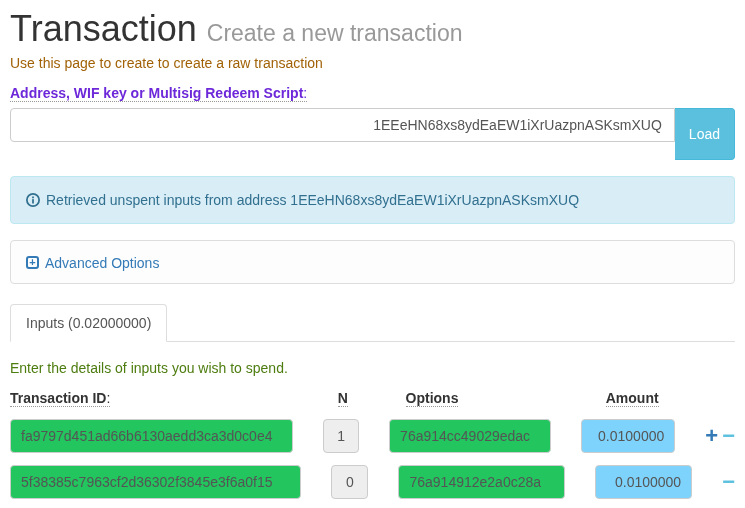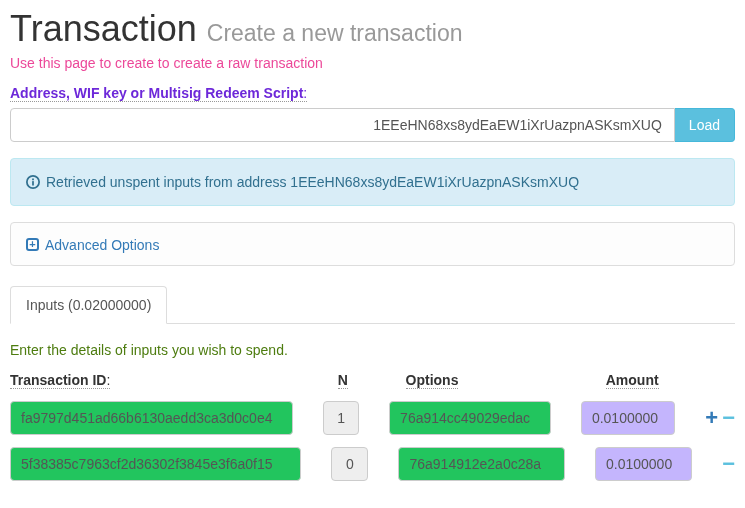--- a/index.html
+++ b/index.html
@@ -6,32 +6,32 @@
     body {
       font-family: "Helvetica Neue", Helvetica, Arial, sans-serif;
       font-size: 14px;
       color: #333;
       background: #fff;
       padding: 8px 10px;
       width: 745px;
     }
     h1 { font-size: 36px; font-weight: 500; color: #333; margin-bottom: 5px; }
     h1 small { font-size: 23px; font-weight: 400; color: #999; }
-    .lead { font-size: 14px; color: #ec4899; margin-bottom: 14px; }
+    .lead { font-size: 14px; color: #a16207; margin-bottom: 14px; }
     .label-line { font-weight: 700; color: #6d28d9; margin-bottom: 6px; border-bottom: 1px dotted #999; display: inline-block; }
     .label-line::after { content: ":"; font-weight: 400; }
     .input-group { display: flex; margin-bottom: 16px; }
     .form-control {
       flex: 1; height: 34px; padding: 6px 12px; font-size: 14px;
       color: #555; background: #fff; border: 1px solid #ccc;
       border-radius: 4px; line-height: 1.42857; text-align: right;
     }
     .input-group .form-control { border-top-right-radius: 0; border-bottom-right-radius: 0; }
     .btn-load {
-      height: 34px; padding: 6px 14px; font-size: 14px;
+      height: 52px; padding: 6px 14px; font-size: 14px;
       background: #5bc0de; color: #fff; border: 1px solid #46b8da;
       border-left: none; border-radius: 0 4px 4px 0; cursor: pointer;
     }
     .alert-info {
       background: #d9edf7; color: #31708f; border: 1px solid #bce8f1;
       border-radius: 4px; padding: 15px; margin-bottom: 16px;
       display: flex; align-items: center; gap: 6px;
     }
     .alert-info svg { width: 14px; height: 14px; fill: #31708f; flex-shrink: 0; }
     .panel-adv {
@@ -59,21 +59,21 @@
     .col-actions { flex: 1; display: flex; gap: 4px; align-items: center; }
     .header-row { font-weight: 700; }
     .header-row span { border-bottom: 1px dotted #999; display: inline-block; }
     .header-row .col-txid span::after { content: ":"; font-weight: 400; }
     input.cell {
       width: 100%; height: 34px; padding: 6px 10px; font-size: 14px;
       color: #555; background: #22c55e; border: 1px solid #ccc;
       border-radius: 4px; text-align: left;
     }
     .col-n input.cell, .col-amount input.cell { text-align: center; }
-    .col-amount input.cell { text-align: left; background: #c4b5fd; }
+    .col-amount input.cell { text-align: right; background: #7dd3fc; }
     .col-n input.cell { background: #eee; }
     .act { font-size: 22px; font-weight: 700; cursor: pointer; line-height: 1; }
     .act.plus { color: #337ab7; }
     .act.minus { color: #5bc0de; }
   </style>
 </head>
 <body>
 
 <h1>
   <span>Transaction</span>

